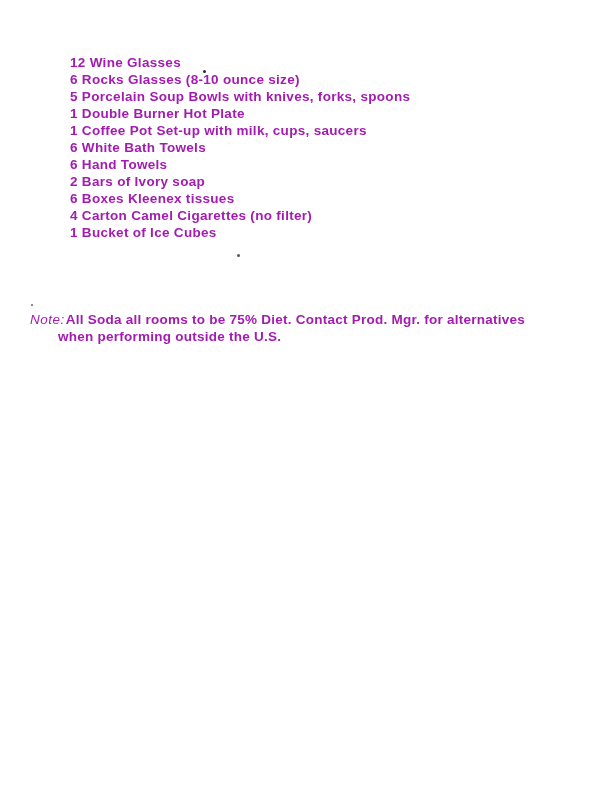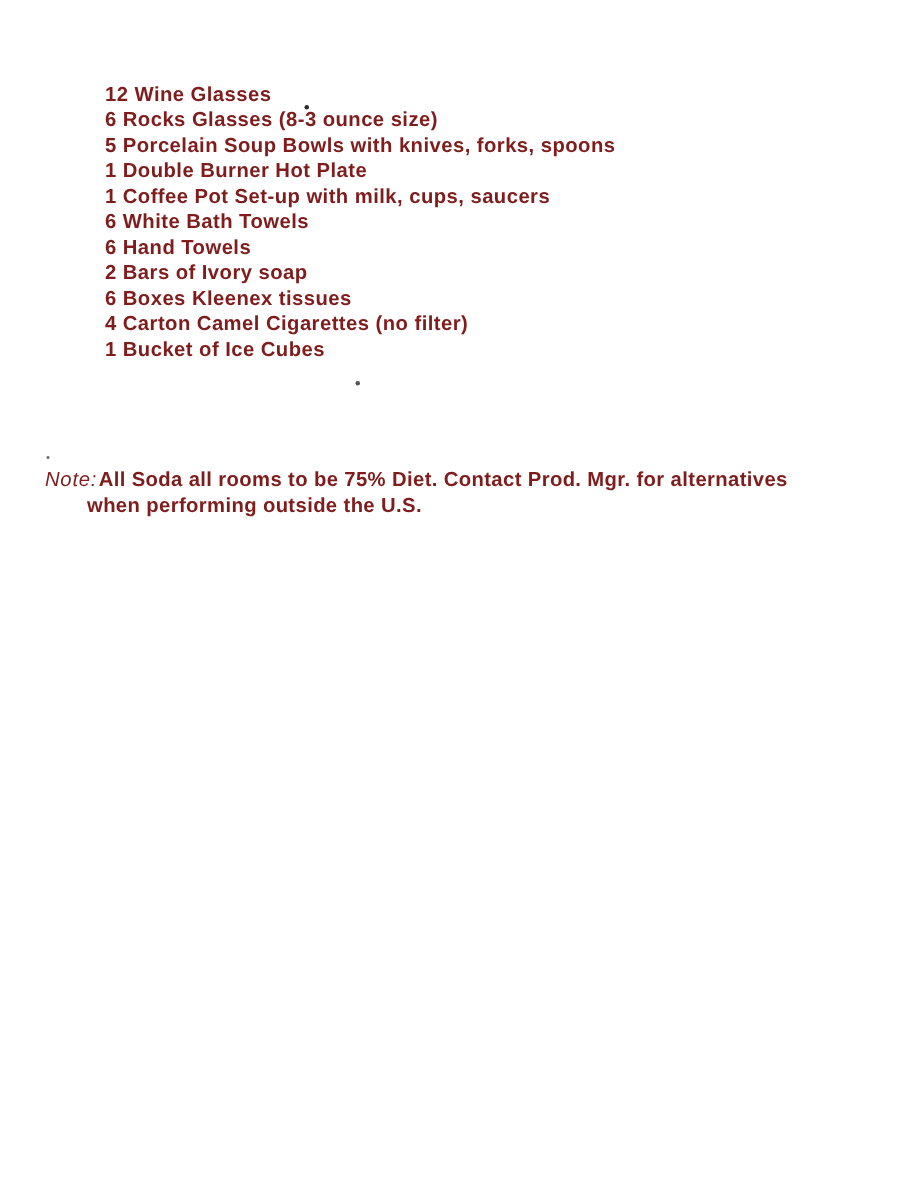--- a/index.html
+++ b/index.html
@@ -8,21 +8,21 @@
     background: #e8e8e8;
   }
   .page {
     position: relative;
     width: 600px;
     height: 800px;
     margin: 0 auto;
     background: #ffffff;
     overflow: hidden;
     font-family: "Liberation Sans", sans-serif;
-    color: #7f1d1d;
+    color: #a21caf;
   }
   .equipment-list {
     position: absolute;
     left: 70px;
     top: 54px;
   }
   .list-line {
     font-size: 13.5px;
     font-weight: 700;
     line-height: 17px;
@@ -61,21 +61,21 @@
   .artifact.a2 { left: 237px; top: 254px; width: 3px; height: 3px; opacity: .8; }
   .artifact.a3 { left: 31px;  top: 304px; width: 2px; height: 2px; opacity: .7; }
 </style>
 </head>
 <body>
 
 <div class="page">
 
   <div class="equipment-list">
     <div class="list-line">12 Wine Glasses</div>
-    <div class="list-line">6 Rocks Glasses (8-3 ounce size)</div>
+    <div class="list-line">6 Rocks Glasses (8-10 ounce size)</div>
     <div class="list-line">5 Porcelain Soup Bowls with knives, forks, spoons</div>
     <div class="list-line">1 Double Burner Hot Plate</div>
     <div class="list-line">1 Coffee Pot Set-up with milk, cups, saucers</div>
     <div class="list-line">6 White Bath Towels</div>
     <div class="list-line">6 Hand Towels</div>
     <div class="list-line">2 Bars of Ivory soap</div>
     <div class="list-line">6 Boxes Kleenex tissues</div>
     <div class="list-line">4 Carton Camel Cigarettes (no filter)</div>
     <div class="list-line">1 Bucket of Ice Cubes</div>
   </div>

